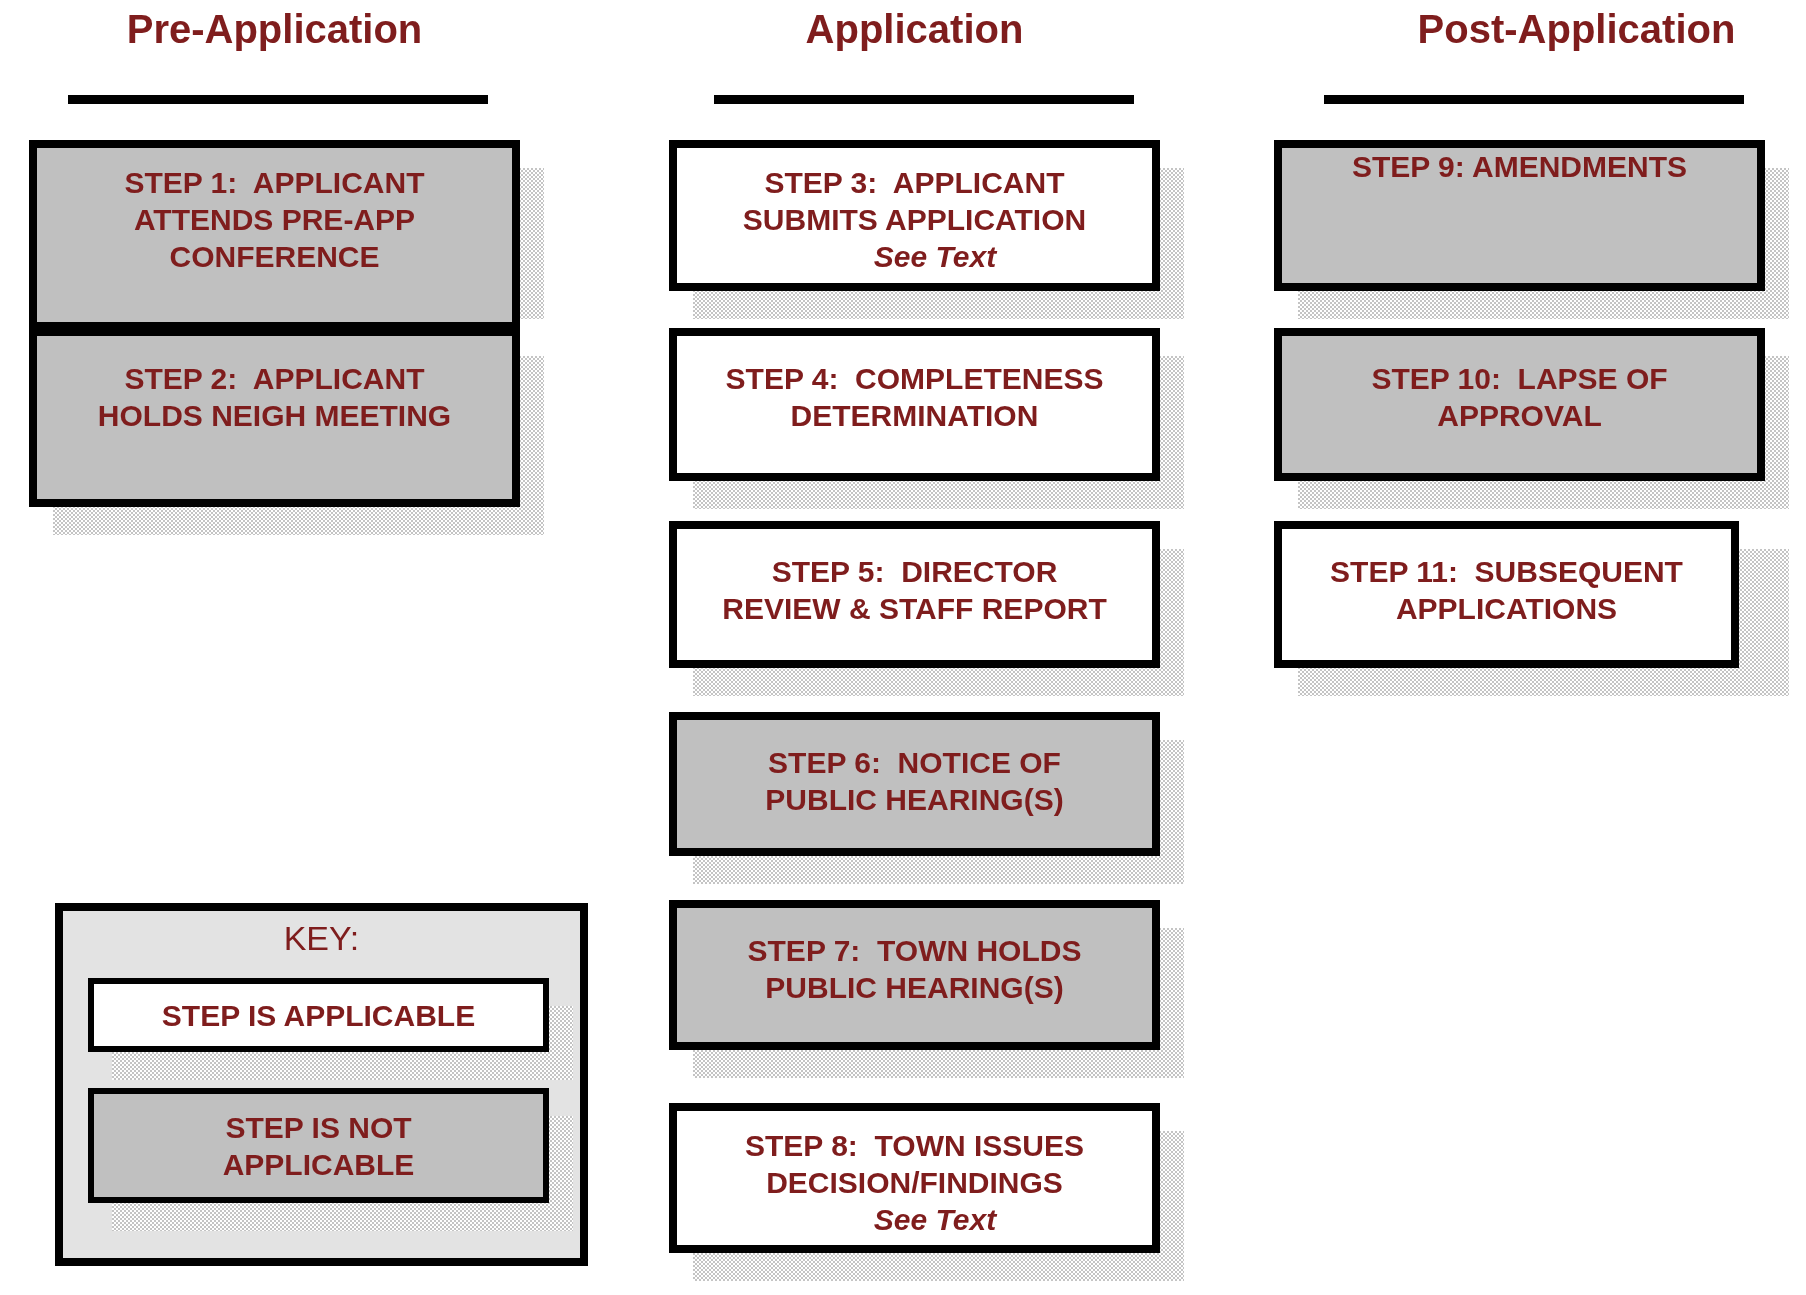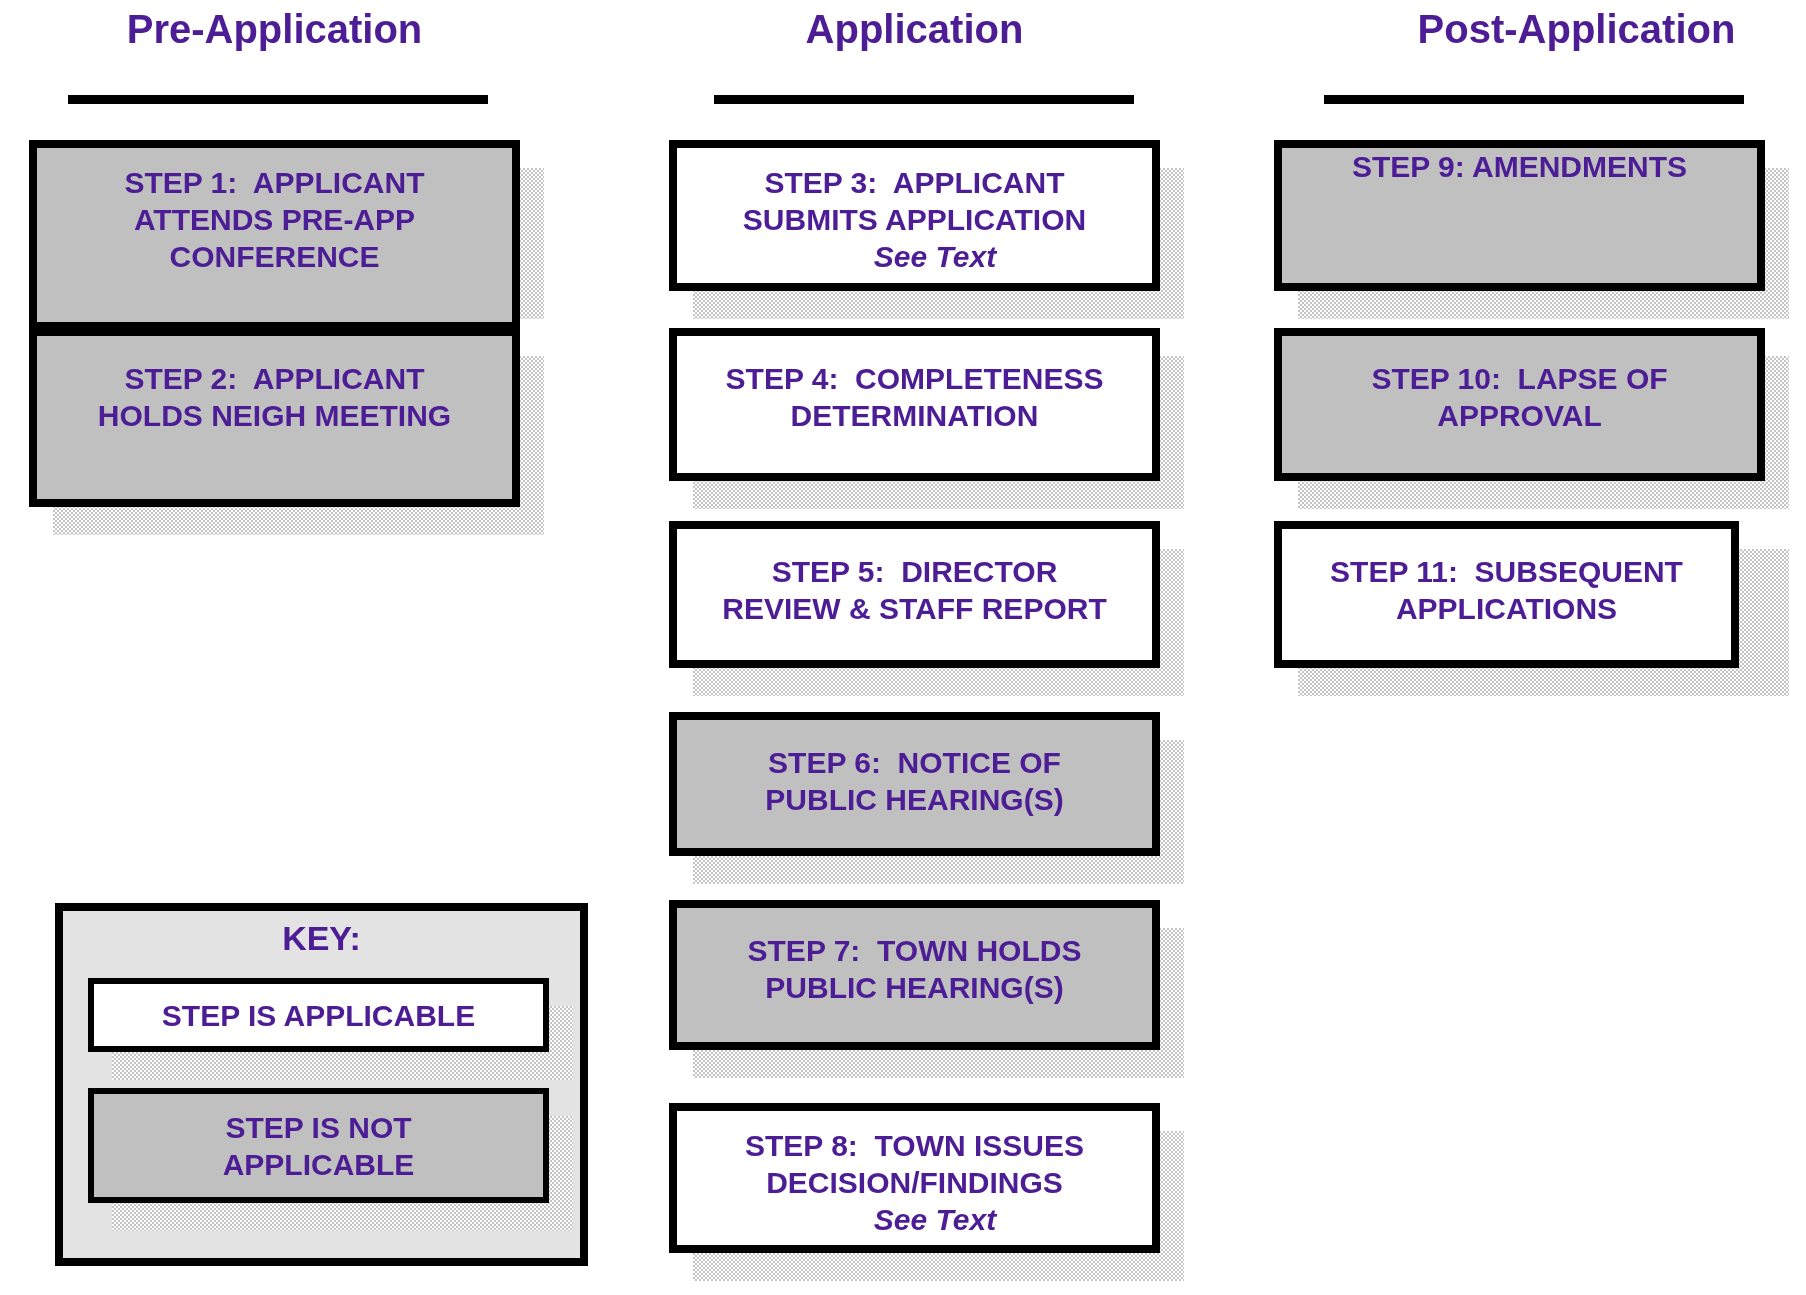--- a/index.html
+++ b/index.html
@@ -7,21 +7,21 @@
     padding: 0;
     background: #ffffff;
     font-family: "Liberation Sans", sans-serif;
   }
   .canvas {
     position: relative;
     width: 1806px;
     height: 1295px;
     background: #ffffff;
     overflow: hidden;
-    color: #4c1d95;
+    color: #7f1d1d;
   }
   .col-title {
     position: absolute;
     top: 5px;
     width: 491px;
     text-align: center;
     font-size: 40px;
     line-height: 48px;
     font-weight: bold;
     white-space: pre;
@@ -65,21 +65,21 @@
     background: var(--fill-key-panel, #e3e3e3);
   }
   .key-title {
     position: absolute;
     left: 55px;
     top: 918px;
     width: 533px;
     text-align: center;
     font-size: 34px;
     line-height: 40px;
-    font-weight: bold;
+    font-weight: normal;
     white-space: pre;
   }
   .key-box {
     position: absolute;
     box-sizing: border-box;
     border: 6px solid var(--border-color, #000);
     background: var(--fill-applicable, #ffffff);
     display: flex;
     flex-direction: column;
     justify-content: center;

